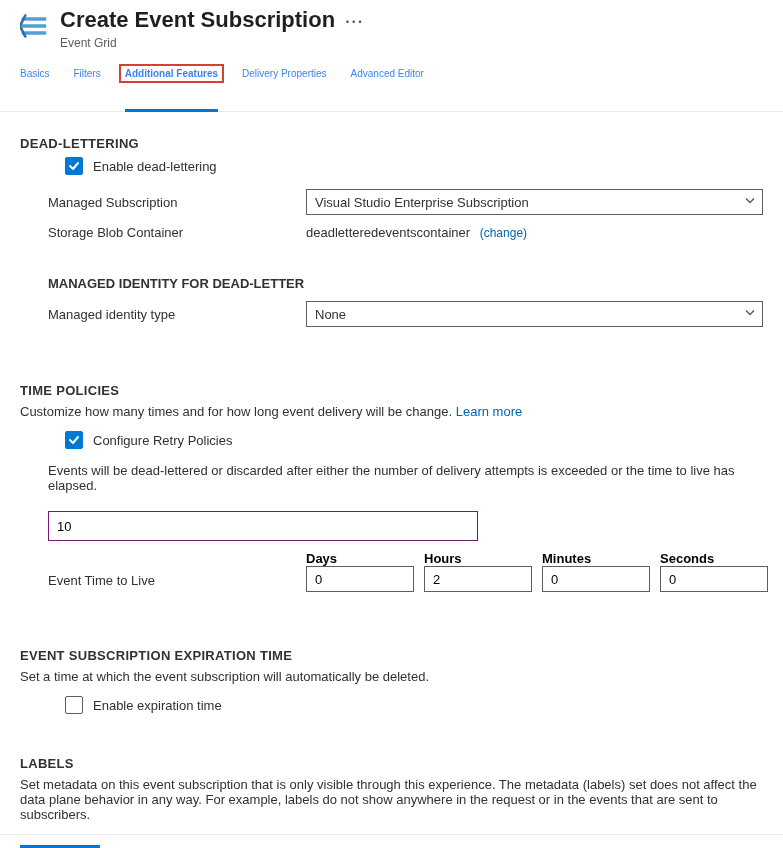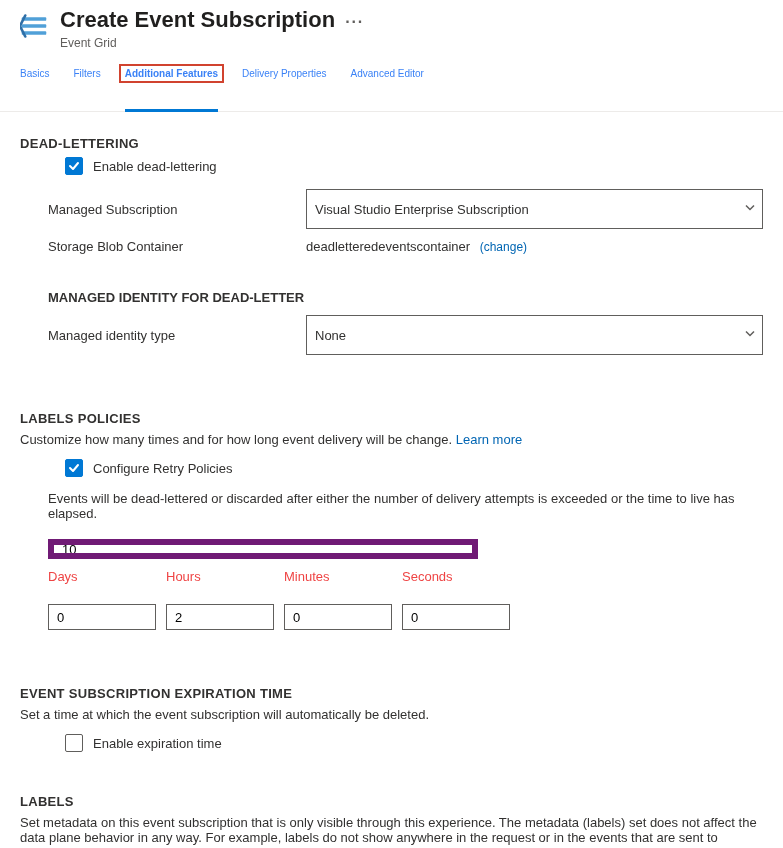--- a/index.html
+++ b/index.html
@@ -111,49 +111,49 @@
   .checkbox svg { display:none; }
   .field-label {
     width: 258px;
     font-size: 13px;
     color: #323130;
     flex-shrink: 0;
   }
   .select {
     flex: 1;
     border: 1px solid #605e5c;
-    height: 40px;
+    height: 26px;
     padding: 0 26px 0 8px;
     font-size: 13px;
     background: #fff;
     position: relative;
     display: flex;
     align-items: center;
     cursor: pointer;
     max-width: 460px;
   }
   .select .chev {
     position: absolute;
     right: 6px;
     top: 50%;
     transform: translateY(-50%);
   }
   .text-input {
     flex: 1;
-    border: 6px solid #701a75;
-    height: 20px;
+    border: 1px solid #701a75;
+    height: 30px;
     padding: 0 8px;
     font-size: 13px;
     font-family: inherit;
     max-width: 460px;
   }
   .static-val { font-size: 13px; color: #323130; }
   .small-link { font-size: 12px; color: #0065b3; margin-left: 6px; cursor:pointer;}
   .note { font-size: 13px; color:#323130; margin-bottom: 18px; }
-  .ttl-col-label { font-size: 13px; color:#ef4444; margin-bottom:20px; }
+  .ttl-col-label { font-size: 13px; color:#000000; margin-bottom:0;font-weight:bold; }
   .ttl-input {
     border: 1px solid #605e5c;
     height: 26px;
     padding: 0 8px;
     font-size: 13px;
     width: 108px;
     font-family: inherit;
   }
   .spacer-lg { height: 46px; }
   .spacer-md { height: 28px; }
@@ -253,21 +253,21 @@
       <span class="chev">
         <svg width="12" height="12" viewBox="0 0 12 12">
             <path d="M2 4 L6 8 L10 4" stroke="#605e5c" stroke-width="1.5" fill="none"></path>
           </svg>
       </span>
     </div>
   </div>
 
   <div class="spacer-lg"></div>
 
-  <div class="section-title">LABELS POLICIES</div>
+  <div class="section-title">TIME POLICIES</div>
   <div class="section-desc">
     <span>Customize how many times and for how long event delivery will be change.</span>
     <span class="link">Learn more</span>
   </div>
 
   <div class="cb-row">
     <span class="checkbox checked">
       <svg width="12" height="12" viewBox="0 0 12 12">
           <path d="M2 6 L5 9 L10 3" stroke="#fff" stroke-width="2" fill="none" stroke-linecap="round" stroke-linejoin="round"></path>
         </svg>
@@ -275,20 +275,21 @@
     <span>Configure Retry Policies</span>
   </div>
 
   <div class="note row-indent">Events will be dead-lettered or discarded after either the number of delivery attempts is exceeded or the time to live has elapsed.</div>
 
   <div class="row row-indent">
     <input class="text-input" style="max-width: 430px;" value="10">
   </div>
 
   <div class="row row-indent" style="align-items:flex-start; margin-top:6px;">
+    <div class="field-label" style="padding-top:22px;">Event Time to Live</div>
     <div style="display:grid; grid-template-columns:repeat(4,112px); gap:6px;">
       <div>
         <div class="ttl-col-label">Days</div>
         <input class="ttl-input" value="0" style="">
       </div>
       <div>
         <div class="ttl-col-label">Hours</div>
         <input class="ttl-input" value="2" style="">
       </div>
       <div>

